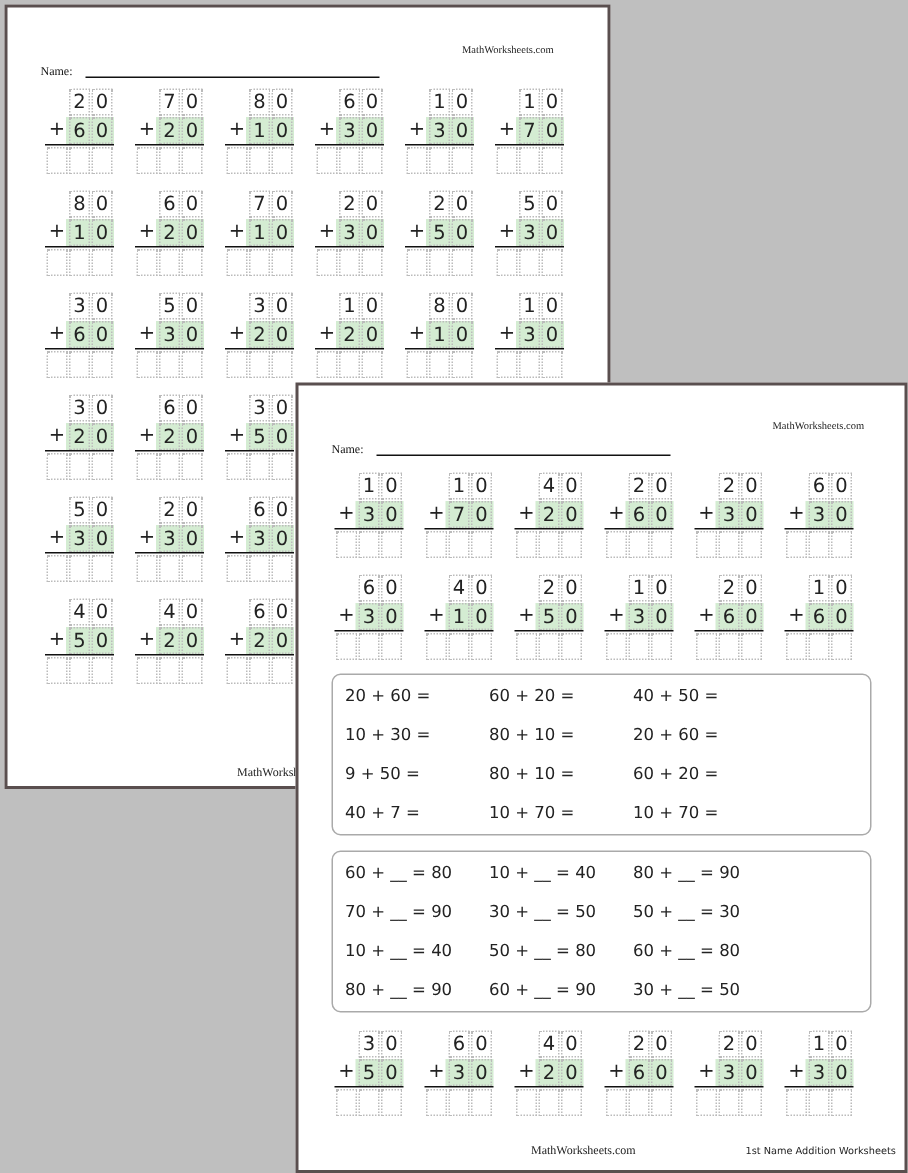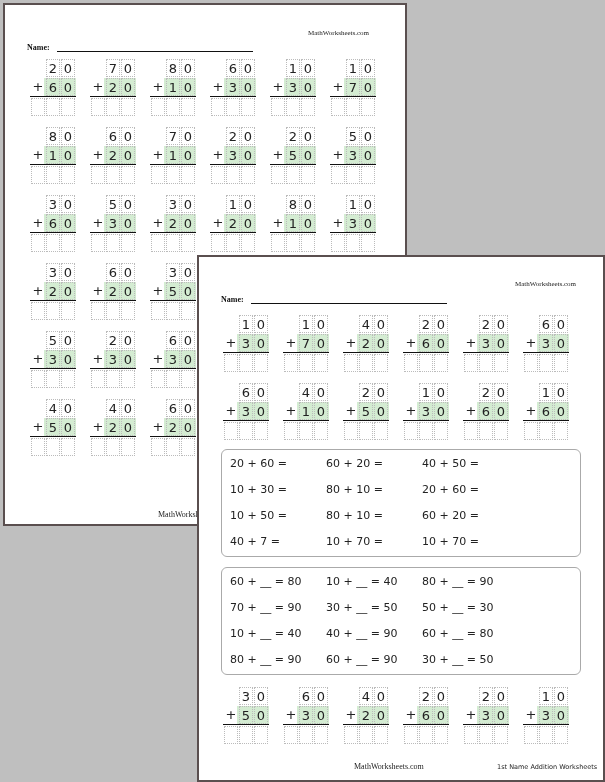--- a/index.html
+++ b/index.html
@@ -1,21 +1,21 @@
 <!DOCTYPE html>
 <html><head>
 <meta charset="utf-8">
 <style>
   html,body{margin:0;padding:0;}
   body{width:605px;height:782px;background:#bfbfbf;position:relative;overflow:hidden;font-family:"DejaVu Sans",sans-serif;}
   .sheet{position:absolute;background:#fff;border:2px solid #5a4f4f;box-sizing:border-box;}
   #back{left:3px;top:3px;width:404px;height:523px;}
   #front{left:197px;top:255px;width:408px;height:527px;}
   .brand{position:absolute;font-family:"Liberation Serif",serif;font-size:7px;color:#222;}
-  .name-row{position:absolute;font-family:"Liberation Serif",serif;font-weight:bold;font-size:8px;color:#111;}
+  .name-row{position:absolute;font-family:"Liberation Serif",serif;font-weight:normal;font-size:8px;color:#111;}
   .name-line{position:absolute;height:0;border-bottom:1px solid #111;}
   .prob{position:absolute;width:46px;height:56px;}
   .cell{position:absolute;width:14px;height:18px;box-sizing:border-box;border:1px dotted #bbb;font-size:13px;line-height:18px;text-align:center;color:#222;}
   .plus{position:absolute;left:0;top:19px;width:16px;height:18px;font-size:13px;line-height:18px;text-align:center;color:#222;}
   .bar{position:absolute;left:0;top:37px;width:46px;height:0;border-top:1.5px solid #111;}
   .ansbox{position:absolute;left:14px;top:19px;width:32px;height:18px;background:#d4ecd2;}
   .pbox{position:absolute;border:1.5px solid #aaa;border-radius:6px;box-sizing:border-box;background:#fff;}
   .eq{position:absolute;font-size:11px;color:#222;white-space:nowrap;}
   .footer{position:absolute;font-size:7px;color:#222;}
 </style>
@@ -577,36 +577,36 @@
         <div class="cell" style="left: 31px; top: 39px;"></div>
       </div>
     </div>
   <div class="pbox" style="left:22px;top:192px;width:360px;height:108px;" id="hbox">
       <div class="eq" style="left: 8px; top: 7px;">20 + 60 =</div>
       <div class="eq" style="left: 104px; top: 7px;">60 + 20 =</div>
       <div class="eq" style="left: 200px; top: 7px;">40 + 50 =</div>
       <div class="eq" style="left: 8px; top: 33px;">10 + 30 =</div>
       <div class="eq" style="left: 104px; top: 33px;">80 + 10 =</div>
       <div class="eq" style="left: 200px; top: 33px;">20 + 60 =</div>
-      <div class="eq" style="left: 8px; top: 59px;">10 + 50 =</div>
+      <div class="eq" style="left: 8px; top: 59px;">9 + 50 =</div>
       <div class="eq" style="left: 104px; top: 59px;">80 + 10 =</div>
       <div class="eq" style="left: 200px; top: 59px;">60 + 20 =</div>
       <div class="eq" style="left: 8px; top: 85px;">40 + 7 =</div>
       <div class="eq" style="left: 104px; top: 85px;">10 + 70 =</div>
       <div class="eq" style="left: 200px; top: 85px;">10 + 70 =</div>
     </div>
   <div class="pbox" style="left:22px;top:310px;width:360px;height:108px;" id="mbox">
       <div class="eq" style="left: 8px; top: 7px;">60 + __ = 80</div>
       <div class="eq" style="left: 104px; top: 7px;">10 + __ = 40</div>
       <div class="eq" style="left: 200px; top: 7px;">80 + __ = 90</div>
       <div class="eq" style="left: 8px; top: 33px;">70 + __ = 90</div>
       <div class="eq" style="left: 104px; top: 33px;">30 + __ = 50</div>
       <div class="eq" style="left: 200px; top: 33px;">50 + __ = 30</div>
       <div class="eq" style="left: 8px; top: 59px;">10 + __ = 40</div>
-      <div class="eq" style="left: 104px; top: 59px;">40 + __ = 90</div>
+      <div class="eq" style="left: 104px; top: 59px;">50 + __ = 80</div>
       <div class="eq" style="left: 200px; top: 59px;">60 + __ = 80</div>
       <div class="eq" style="left: 8px; top: 85px;">80 + __ = 90</div>
       <div class="eq" style="left: 104px; top: 85px;">60 + __ = 90</div>
       <div class="eq" style="left: 200px; top: 85px;">30 + __ = 50</div>
     </div>
   <div class="footer" style="left:155px;top:505px;font-family:'Liberation Serif',serif;font-size:8px;">MathWorksheets.com</div>
   <div class="footer" style="left:298px;top:506px;font-size:6.5px;">1st Name Addition Worksheets</div>
 </div>
 
 </body></html>

